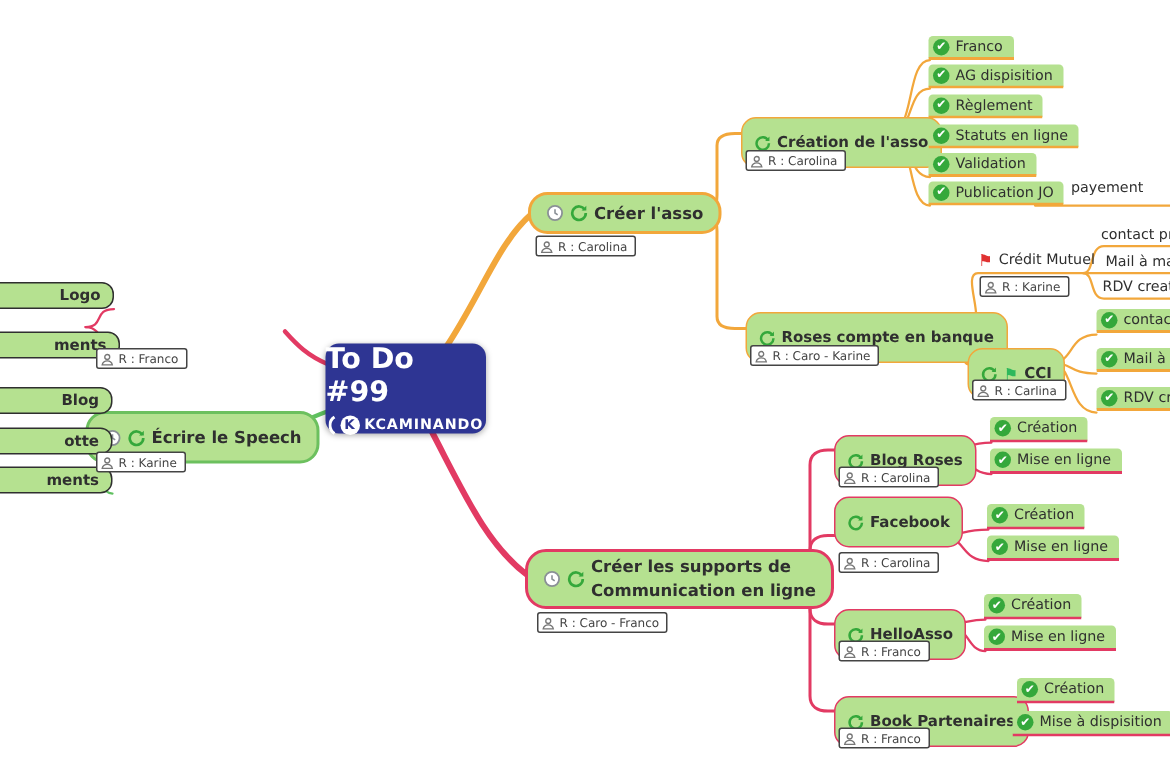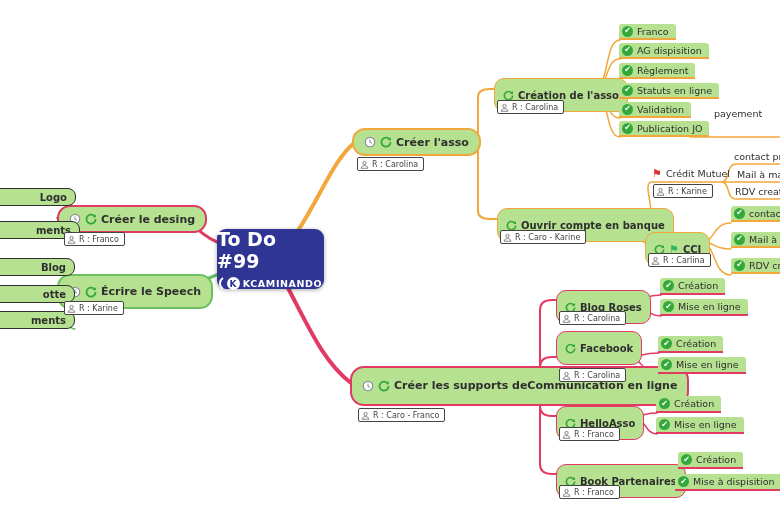--- a/index.html
+++ b/index.html
@@ -82,98 +82,83 @@
       <span class="ico">
           <svg width="5" height="13" viewBox="0 0 5 13">
             <path d="M4 1A6.5 6.5 0 0 0 4 12" stroke="#fff" stroke-width="2" fill="none"></path>
           </svg>
         </span>
       <span class="klogo">K</span>
       <span>KCAMINANDO</span>
     </div>
   </div>
 
-  <div class="node main b-r" style="left:57px;top:205px;height:26px">
+  <div class="resp b-r" style="left:64px;top:232px">
+    <span class="ico">
+        <svg width="9" height="9" viewBox="0 0 12 12">
+          <circle cx="6" cy="4" r="2.2" fill="none" stroke="#777" stroke-width="1.2"></circle>
+          <path d="M1.5 11c.5-2.6 2.2-3.6 4.5-3.6S10 8.4 10.5 11z" fill="none" stroke="#777" stroke-width="1.2"></path>
+        </svg>
+      </span>
+    <span>R : Franco</span>
+  </div>
+  <div class="cutL b-r" style="left:-28px;top:188px;width:104px">
+      <span>Logo</span>
+    </div>
+  <div class="cutL b-r" style="left:-36px;top:221px;width:116px">
+      <span>ments</span>
+    </div>
+
+  <div class="node main b-g" style="left:57px;top:274px;height:35px">
     <span class="ico">
         <svg width="12" height="12" viewBox="0 0 16 16">
           <circle cx="8" cy="8" r="6.3" fill="#fff" stroke="#8a9096" stroke-width="1.6"></circle>
           <path d="M8 4.6V8l2.4 1.6" stroke="#8a9096" stroke-width="1.4" fill="none"></path>
         </svg>
       </span>
     <span class="ico">
         <svg width="12" height="12" viewBox="0 0 16 16">
           <path d="M13.2 5.2A6 6 0 1 0 14 8" stroke="#35A83B" stroke-width="2.4" fill="none"></path>
           <path d="M14.5 1.5v4.2h-4.2z" fill="#35A83B"></path>
         </svg>
       </span>
-    <span>Créer le desing</span>
-  </div>
-  <div class="resp b-r" style="left:64px;top:232px">
-    <span class="ico">
-        <svg width="9" height="9" viewBox="0 0 12 12">
-          <circle cx="6" cy="4" r="2.2" fill="none" stroke="#777" stroke-width="1.2"></circle>
-          <path d="M1.5 11c.5-2.6 2.2-3.6 4.5-3.6S10 8.4 10.5 11z" fill="none" stroke="#777" stroke-width="1.2"></path>
-        </svg>
-      </span>
-    <span>R : Franco</span>
-  </div>
-  <div class="cutL b-r" style="left:-28px;top:188px;width:104px">
-      <span>Logo</span>
-    </div>
-  <div class="cutL b-r" style="left:-36px;top:221px;width:116px">
+    <span>Écrire le Speech</span>
+  </div>
+  <div class="resp b-g" style="left:64px;top:301px">
+    <span class="ico">
+        <svg width="9" height="9" viewBox="0 0 12 12">
+          <circle cx="6" cy="4" r="2.2" fill="none" stroke="#777" stroke-width="1.2"></circle>
+          <path d="M1.5 11c.5-2.6 2.2-3.6 4.5-3.6S10 8.4 10.5 11z" fill="none" stroke="#777" stroke-width="1.2"></path>
+        </svg>
+      </span>
+    <span>R : Karine</span>
+  </div>
+  <div class="cutL b-g" style="left:-30px;top:258px;width:105px">
+      <span>Blog</span>
+    </div>
+  <div class="cutL b-g" style="left:-30px;top:285px;width:105px">
+      <span>otte</span>
+    </div>
+  <div class="cutL b-g" style="left:-30px;top:311px;width:105px">
       <span>ments</span>
     </div>
 
-  <div class="node main b-g" style="left:57px;top:274px;height:35px">
+  <div class="node main b-o" style="left:352px;top:128px">
     <span class="ico">
         <svg width="12" height="12" viewBox="0 0 16 16">
           <circle cx="8" cy="8" r="6.3" fill="#fff" stroke="#8a9096" stroke-width="1.6"></circle>
           <path d="M8 4.6V8l2.4 1.6" stroke="#8a9096" stroke-width="1.4" fill="none"></path>
         </svg>
       </span>
     <span class="ico">
         <svg width="12" height="12" viewBox="0 0 16 16">
           <path d="M13.2 5.2A6 6 0 1 0 14 8" stroke="#35A83B" stroke-width="2.4" fill="none"></path>
           <path d="M14.5 1.5v4.2h-4.2z" fill="#35A83B"></path>
         </svg>
       </span>
-    <span>Écrire le Speech</span>
-  </div>
-  <div class="resp b-g" style="left:64px;top:301px">
-    <span class="ico">
-        <svg width="9" height="9" viewBox="0 0 12 12">
-          <circle cx="6" cy="4" r="2.2" fill="none" stroke="#777" stroke-width="1.2"></circle>
-          <path d="M1.5 11c.5-2.6 2.2-3.6 4.5-3.6S10 8.4 10.5 11z" fill="none" stroke="#777" stroke-width="1.2"></path>
-        </svg>
-      </span>
-    <span>R : Karine</span>
-  </div>
-  <div class="cutL b-g" style="left:-30px;top:258px;width:105px">
-      <span>Blog</span>
-    </div>
-  <div class="cutL b-g" style="left:-30px;top:285px;width:105px">
-      <span>otte</span>
-    </div>
-  <div class="cutL b-g" style="left:-30px;top:311px;width:105px">
-      <span>ments</span>
-    </div>
-
-  <div class="node main b-o" style="left:352px;top:128px">
-    <span class="ico">
-        <svg width="12" height="12" viewBox="0 0 16 16">
-          <circle cx="8" cy="8" r="6.3" fill="#fff" stroke="#8a9096" stroke-width="1.6"></circle>
-          <path d="M8 4.6V8l2.4 1.6" stroke="#8a9096" stroke-width="1.4" fill="none"></path>
-        </svg>
-      </span>
-    <span class="ico">
-        <svg width="12" height="12" viewBox="0 0 16 16">
-          <path d="M13.2 5.2A6 6 0 1 0 14 8" stroke="#35A83B" stroke-width="2.4" fill="none"></path>
-          <path d="M14.5 1.5v4.2h-4.2z" fill="#35A83B"></path>
-        </svg>
-      </span>
     <span>Créer l'asso</span>
   </div>
   <div class="resp b-o" style="left:357px;top:157px">
     <span class="ico">
         <svg width="9" height="9" viewBox="0 0 12 12">
           <circle cx="6" cy="4" r="2.2" fill="none" stroke="#777" stroke-width="1.2"></circle>
           <path d="M1.5 11c.5-2.6 2.2-3.6 4.5-3.6S10 8.4 10.5 11z" fill="none" stroke="#777" stroke-width="1.2"></path>
         </svg>
       </span>
     <span>R : Carolina</span>
@@ -215,30 +200,30 @@
       <span>Statuts en ligne</span>
     </div>
   <div class="leaf" style="left:619px;top:102px">
       <span class="chk">✔</span>
       <span>Validation</span>
     </div>
   <div class="leaf" style="left:619px;top:121px">
       <span class="chk">✔</span>
       <span>Publication JO</span>
     </div>
-  <div class="txt" style="left:714px;top:108px">payement</div>
+  <div class="txt" style="left:714px;top:120px">payement</div>
 
   <div class="node sub b-o" style="left:497px;top:208px">
     <span class="ico">
         <svg width="11" height="11" viewBox="0 0 16 16">
           <path d="M13.2 5.2A6 6 0 1 0 14 8" stroke="#35A83B" stroke-width="2.4" fill="none"></path>
           <path d="M14.5 1.5v4.2h-4.2z" fill="#35A83B"></path>
         </svg>
       </span>
-    <span>Ouvrir compte en banque</span>
+    <span>Roses compte en banque</span>
   </div>
   <div class="resp b-o" style="left:500px;top:230px">
     <span class="ico">
         <svg width="9" height="9" viewBox="0 0 12 12">
           <circle cx="6" cy="4" r="2.2" fill="none" stroke="#777" stroke-width="1.2"></circle>
           <path d="M1.5 11c.5-2.6 2.2-3.6 4.5-3.6S10 8.4 10.5 11z" fill="none" stroke="#777" stroke-width="1.2"></path>
         </svg>
       </span>
     <span>R : Caro - Karine</span>
   </div>
@@ -298,21 +283,21 @@
           <circle cx="8" cy="8" r="6.3" fill="#fff" stroke="#8a9096" stroke-width="1.6"></circle>
           <path d="M8 4.6V8l2.4 1.6" stroke="#8a9096" stroke-width="1.4" fill="none"></path>
         </svg>
       </span>
     <span class="ico">
         <svg width="12" height="12" viewBox="0 0 16 16">
           <path d="M13.2 5.2A6 6 0 1 0 14 8" stroke="#35A83B" stroke-width="2.4" fill="none"></path>
           <path d="M14.5 1.5v4.2h-4.2z" fill="#35A83B"></path>
         </svg>
       </span>
-    <span style="display:inline-flex;flex-direction:row;line-height:1.5;text-align:left">
+    <span style="display:inline-flex;flex-direction:column;line-height:1.5;text-align:left">
       <span>Créer les supports de</span>
       <span>Communication en ligne</span>
     </span>
   </div>
   <div class="resp b-r" style="left:358px;top:408px">
     <span class="ico">
         <svg width="9" height="9" viewBox="0 0 12 12">
           <circle cx="6" cy="4" r="2.2" fill="none" stroke="#777" stroke-width="1.2"></circle>
           <path d="M1.5 11c.5-2.6 2.2-3.6 4.5-3.6S10 8.4 10.5 11z" fill="none" stroke="#777" stroke-width="1.2"></path>
         </svg>

